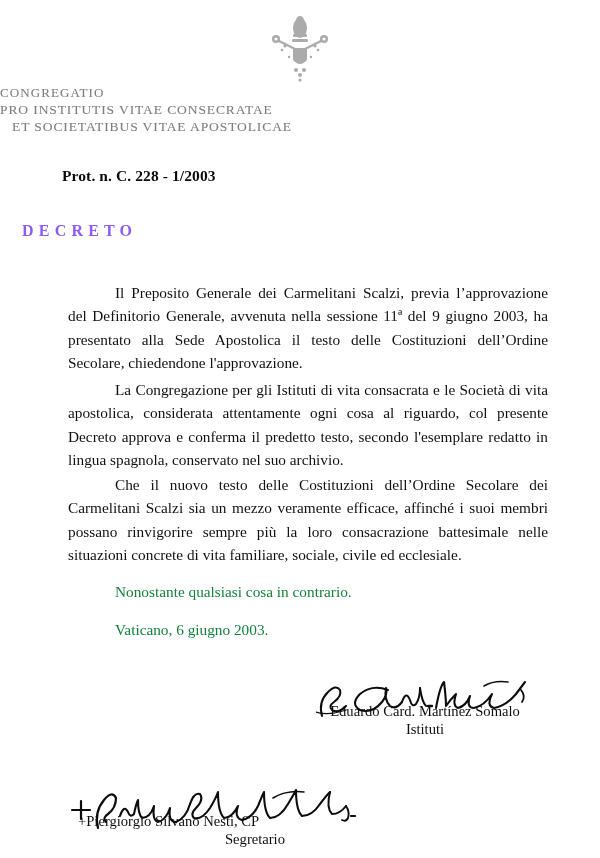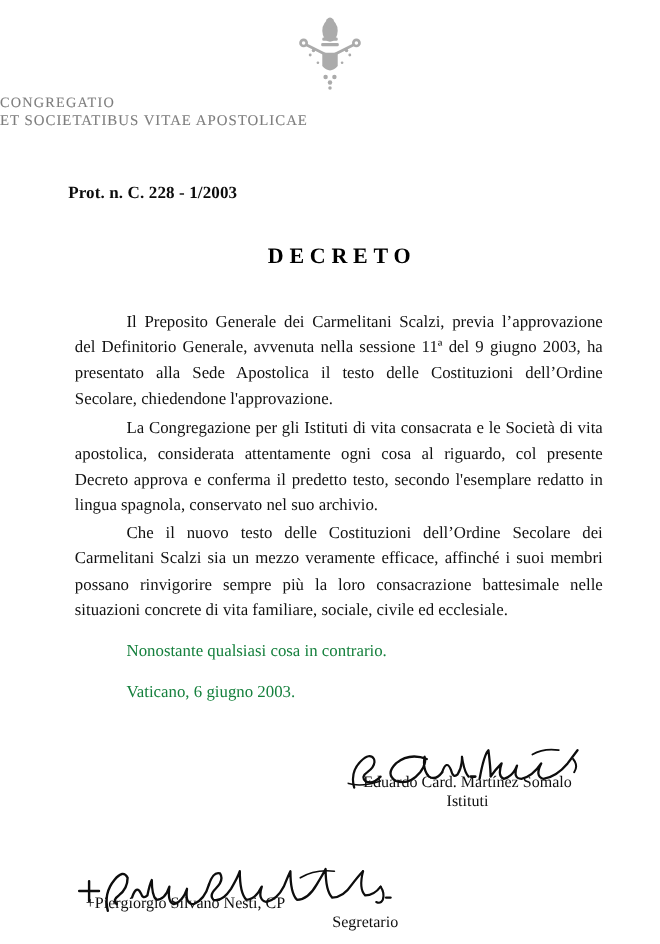--- a/index.html
+++ b/index.html
@@ -43,46 +43,46 @@
     color: #7c7c7c;
     font-family: "Liberation Serif", "DejaVu Serif", serif;
     font-size: 13.5px;
     line-height: 17px;
     letter-spacing: 0.9px;
     white-space: nowrap;
     -webkit-text-stroke: 0.1px #8a8a8a;
   }
   .letterhead .lh-line.lh-1 { font-size: 13px; letter-spacing: 1.1px; }
   .letterhead .lh-line.lh-2 { font-size: 13.5px; }
-  .letterhead .lh-line.lh-3 { font-size: 13.5px; }
+  .letterhead .lh-line.lh-3 { font-size: 13.5px; padding-left: 12px; }
 
   
   .protocol {
     position: absolute;
     top: 167px;
     left: 62px;
     font-size: 15.5px;
     font-weight: bold;
     letter-spacing: 0.1px;
     color: #0c0c0c;
   }
 
   
   .doc-title {
     position: absolute;
     top: 222px;
     left: 0;
     width: 600px;
-    text-align: center;
+    text-align: left;
     padding-left: 22px;
     box-sizing: border-box;
-    font-size: 20px;
+    font-size: 16px;
     font-weight: bold;
     letter-spacing: 5.2px;
-    color: #000000;
+    color: #8b5cf6;
   }
 
   
   .body-block {
     position: absolute;
     left: 68px;
     width: 480px;
   }
   .para {
     text-align: justify;
@@ -129,21 +129,21 @@
     line-height: 18px;
     color: #0f0f0f;
     white-space: nowrap;
   }
   .sig-role {
     font-size: 14.6px;
     line-height: 19px;
     color: #0f0f0f;
   }
   .sig-segretario .sig-name { text-align: left; padding-left: 16px; }
-  .sig-segretario .sig-role { text-align: right; padding-left: 86px; }
+  .sig-segretario .sig-role { text-align: center; padding-left: 86px; }
 </style>
 </head>
 <body>
 
 <div class="emblem-wrap">
   <svg class="emblem" viewBox="0 0 74 72">
     <g fill="#2a2a2a" opacity="0.55">
 
       <ellipse cx="37" cy="16" rx="7" ry="10"></ellipse>
       <ellipse cx="37" cy="9" rx="4" ry="5"></ellipse>
@@ -168,20 +168,21 @@
       <circle cx="19" cy="38" r="1.3"></circle>
       <circle cx="55" cy="38" r="1.3"></circle>
       <circle cx="26" cy="45" r="1.2"></circle>
       <circle cx="48" cy="45" r="1.2"></circle>
     </g>
   </svg>
 </div>
 
 <div class="letterhead">
   <div class="lh-line lh-1">CONGREGATIO</div>
+  <div class="lh-line lh-2">PRO INSTITUTIS VITAE CONSECRATAE</div>
   <div class="lh-line lh-3">ET SOCIETATIBUS VITAE APOSTOLICAE</div>
 </div>
 
 <div class="protocol">Prot. n. C. 228 - 1/2003</div>
 
 <div class="doc-title">DECRETO</div>
 
 <p class="para body-block p1">Il Preposito Generale dei Carmelitani Scalzi, previa l’approvazione del Definitorio Generale, avvenuta nella sessione 11ª del 9 giugno 2003, ha presentato alla Sede Apostolica il testo delle Costituzioni dell’Ordine Secolare, chiedendone l'approvazione.</p>
 <p class="para body-block p2">La Congregazione per gli Istituti di vita consacrata e le Società di vita apostolica, considerata attentamente ogni cosa al riguardo, col presente Decreto approva e conferma il predetto testo, secondo l'esemplare redatto in lingua spagnola, conservato nel suo archivio.</p>
 <p class="para body-block p3">Che il nuovo testo delle Costituzioni dell’Ordine Secolare dei Carmelitani Scalzi sia un mezzo veramente efficace, affinché i suoi membri possano rinvigorire sempre più la loro consacrazione battesimale nelle situazioni concrete di vita familiare, sociale, civile ed ecclesiale.</p>

